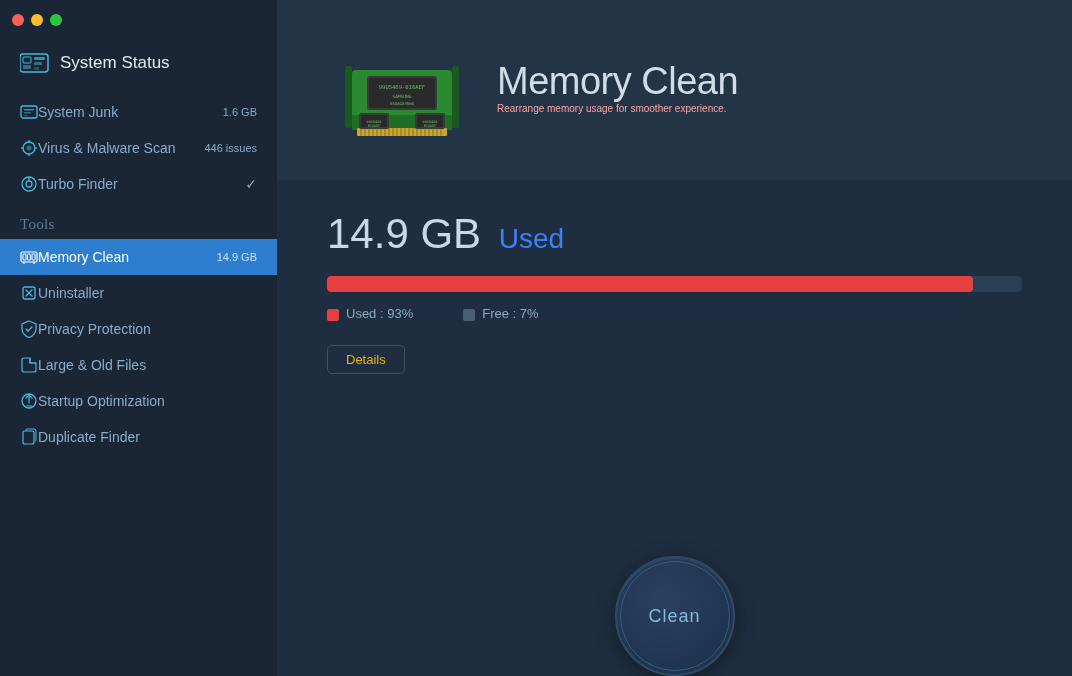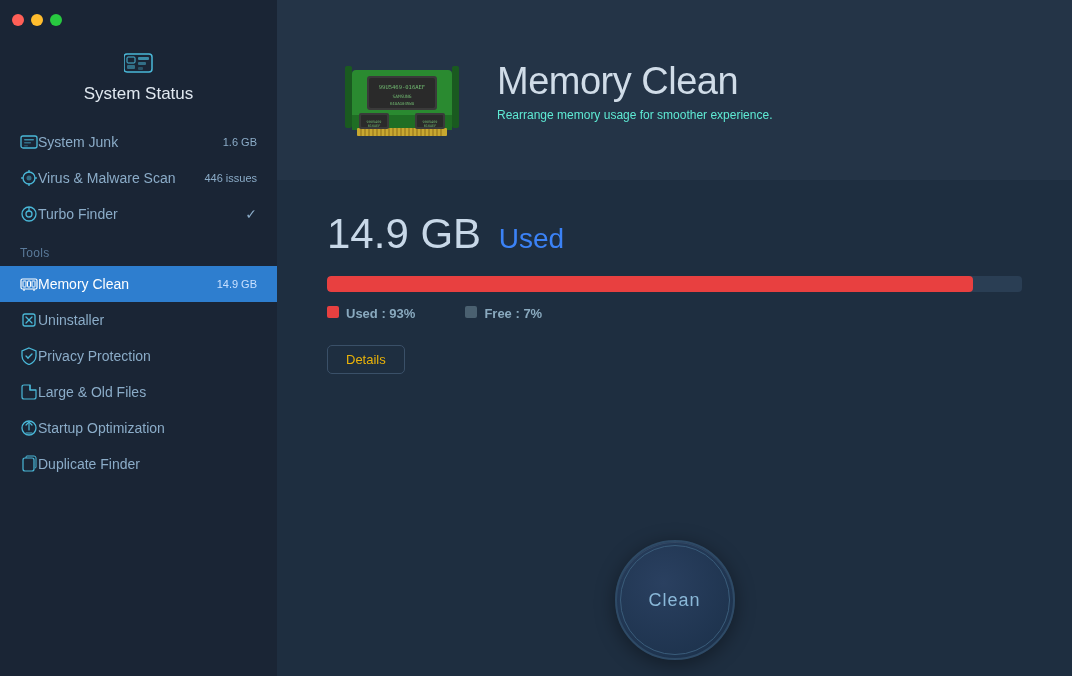--- a/index.html
+++ b/index.html
@@ -38,21 +38,20 @@
     }
     .tl-close { background: #ff5f57; }
     .tl-minimize { background: #ffbd2e; }
     .tl-maximize { background: #28c940; }
 
     .app-title-section {
       display: flex;
       align-items: center;
       padding: 12px 20px 20px 20px;
       gap: 10px;
-      flex-direction: column;
     }
 
     .app-icon {
       width: 30px;
       height: 22px;
       position: relative;
     }
 
     .app-title {
       color: #e0e8f0;
@@ -96,24 +95,25 @@
     }
 
     .nav-icon {
       width: 18px;
       height: 18px;
       flex-shrink: 0;
     }
 
     .tools-label {
       color: #5a7a9a;
-      font-size: 12px;
+      font-size: 15px;
       padding: 14px 20px 6px 20px;
       text-transform: none;
       letter-spacing: 0.3px;
+      font-family: Liberation Serif, serif;
     }
 
     
     .main {
       flex: 1;
       background: #243447;
       display: flex;
       flex-direction: column;
       position: relative;
     }
@@ -140,23 +140,22 @@
     }
 
     .header-title {
       font-size: 38px;
       font-weight: 300;
       color: #d0dce8;
       letter-spacing: -0.5px;
     }
 
     .header-subtitle {
-      font-size: 12px;
-      color: #5eead4;
-      margin-top: 5px;
+      font-size: 10px;
+      color: #fca5a5;
     }
 
     .main-content {
       background: #1e2e40;
       flex: 1;
       padding: 30px 50px;
       position: relative;
     }
 
     .memory-used-text {
@@ -191,23 +190,22 @@
     .progress-labels {
       display: flex;
       gap: 50px;
       font-size: 13px;
       color: #8aaabf;
       margin-bottom: 24px;
     }
 
     .progress-label-item {
       display: flex;
-      align-items: flex-start;
+      align-items: flex-end;
       gap: 7px;
-      font-weight: bold;
     }
 
     .label-dot {
       width: 12px;
       height: 12px;
       border-radius: 2px;
     }
 
     .dot-used { background: #e84040; }
     .dot-free { background: #4a6070; }
@@ -218,21 +216,21 @@
       border-radius: 5px;
       color: #eab308;
       padding: 6px 18px;
       font-size: 13px;
       cursor: pointer;
     }
 
     
     .clean-button-area {
       position: absolute;
-      bottom: 16px;
+      bottom: 0;
       right: 0;
       width: 795px;
       height: 130px;
       display: flex;
       justify-content: center;
       align-items: center;
       padding-top: 10px;
     }
 
     .clean-btn-outer {

